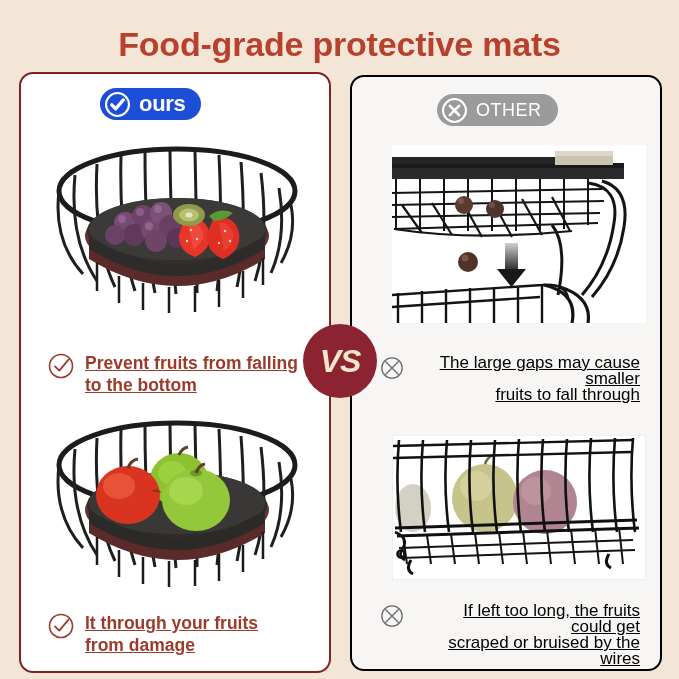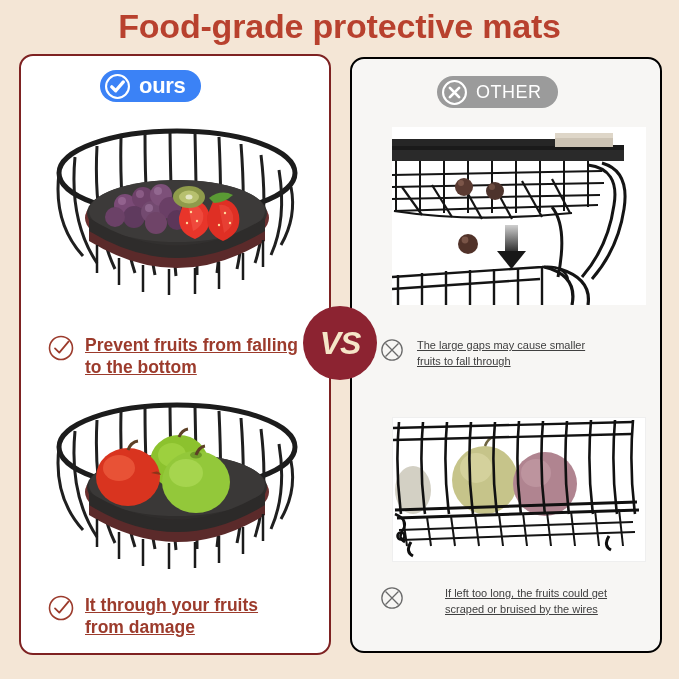--- a/index.html
+++ b/index.html
@@ -11,20 +11,21 @@
     height: 679px;
     background: #f4e6d6;
     font-family: "Liberation Sans", sans-serif;
     overflow: hidden;
     position: relative;
   }
   .page {
     position: absolute;
     inset: 0;
     background: #f4e6d6;
+    margin-top: 18px;
   }
 
   
   .title {
     position: absolute;
     top: 4px;
     left: 0;
     width: 679px;
     text-align: center;
     font-size: 34px;
@@ -63,21 +64,21 @@
     position: absolute;
     display: flex;
     align-items: center;
     border-radius: 999px;
     padding: 0 16px 0 5px;
     height: 32px;
   }
   .badge-ours {
     left: 79px;
     top: 14px;
-    background: #3b82f6;
+    background: #1d4ed8;
   }
   .badge-other {
     left: 85px;
     top: 17px;
     background: #9b9b9b;
   }
   .badge-icon {
     width: 25px;
     height: 25px;
     flex: 0 0 25px;
@@ -126,23 +127,24 @@
     left: 27px;
     font-size: 17.5px;
     font-weight: bold;
     color: #9c3b2c;
     line-height: 22px;
   }
   .caption-ours-1 { top: 278px; width: 260px; }
   .caption-ours-2 { top: 538px; width: 260px; }
   .caption-other {
     left: 28px;
-    font-size: 11px;
-    color: #404040;
+    font-size: 17px;
+    color: #000000;
     line-height: 16px;
+    text-align: right;
   }
   .caption-other-1 { top: 278px; width: 260px; }
   .caption-other-2 { top: 526px; width: 260px; gap: 28px; }
   .caption-text { display: block; }
 
   
   .vs-wrap {
     position: absolute;
     left: 303px;
     top: 306px;

